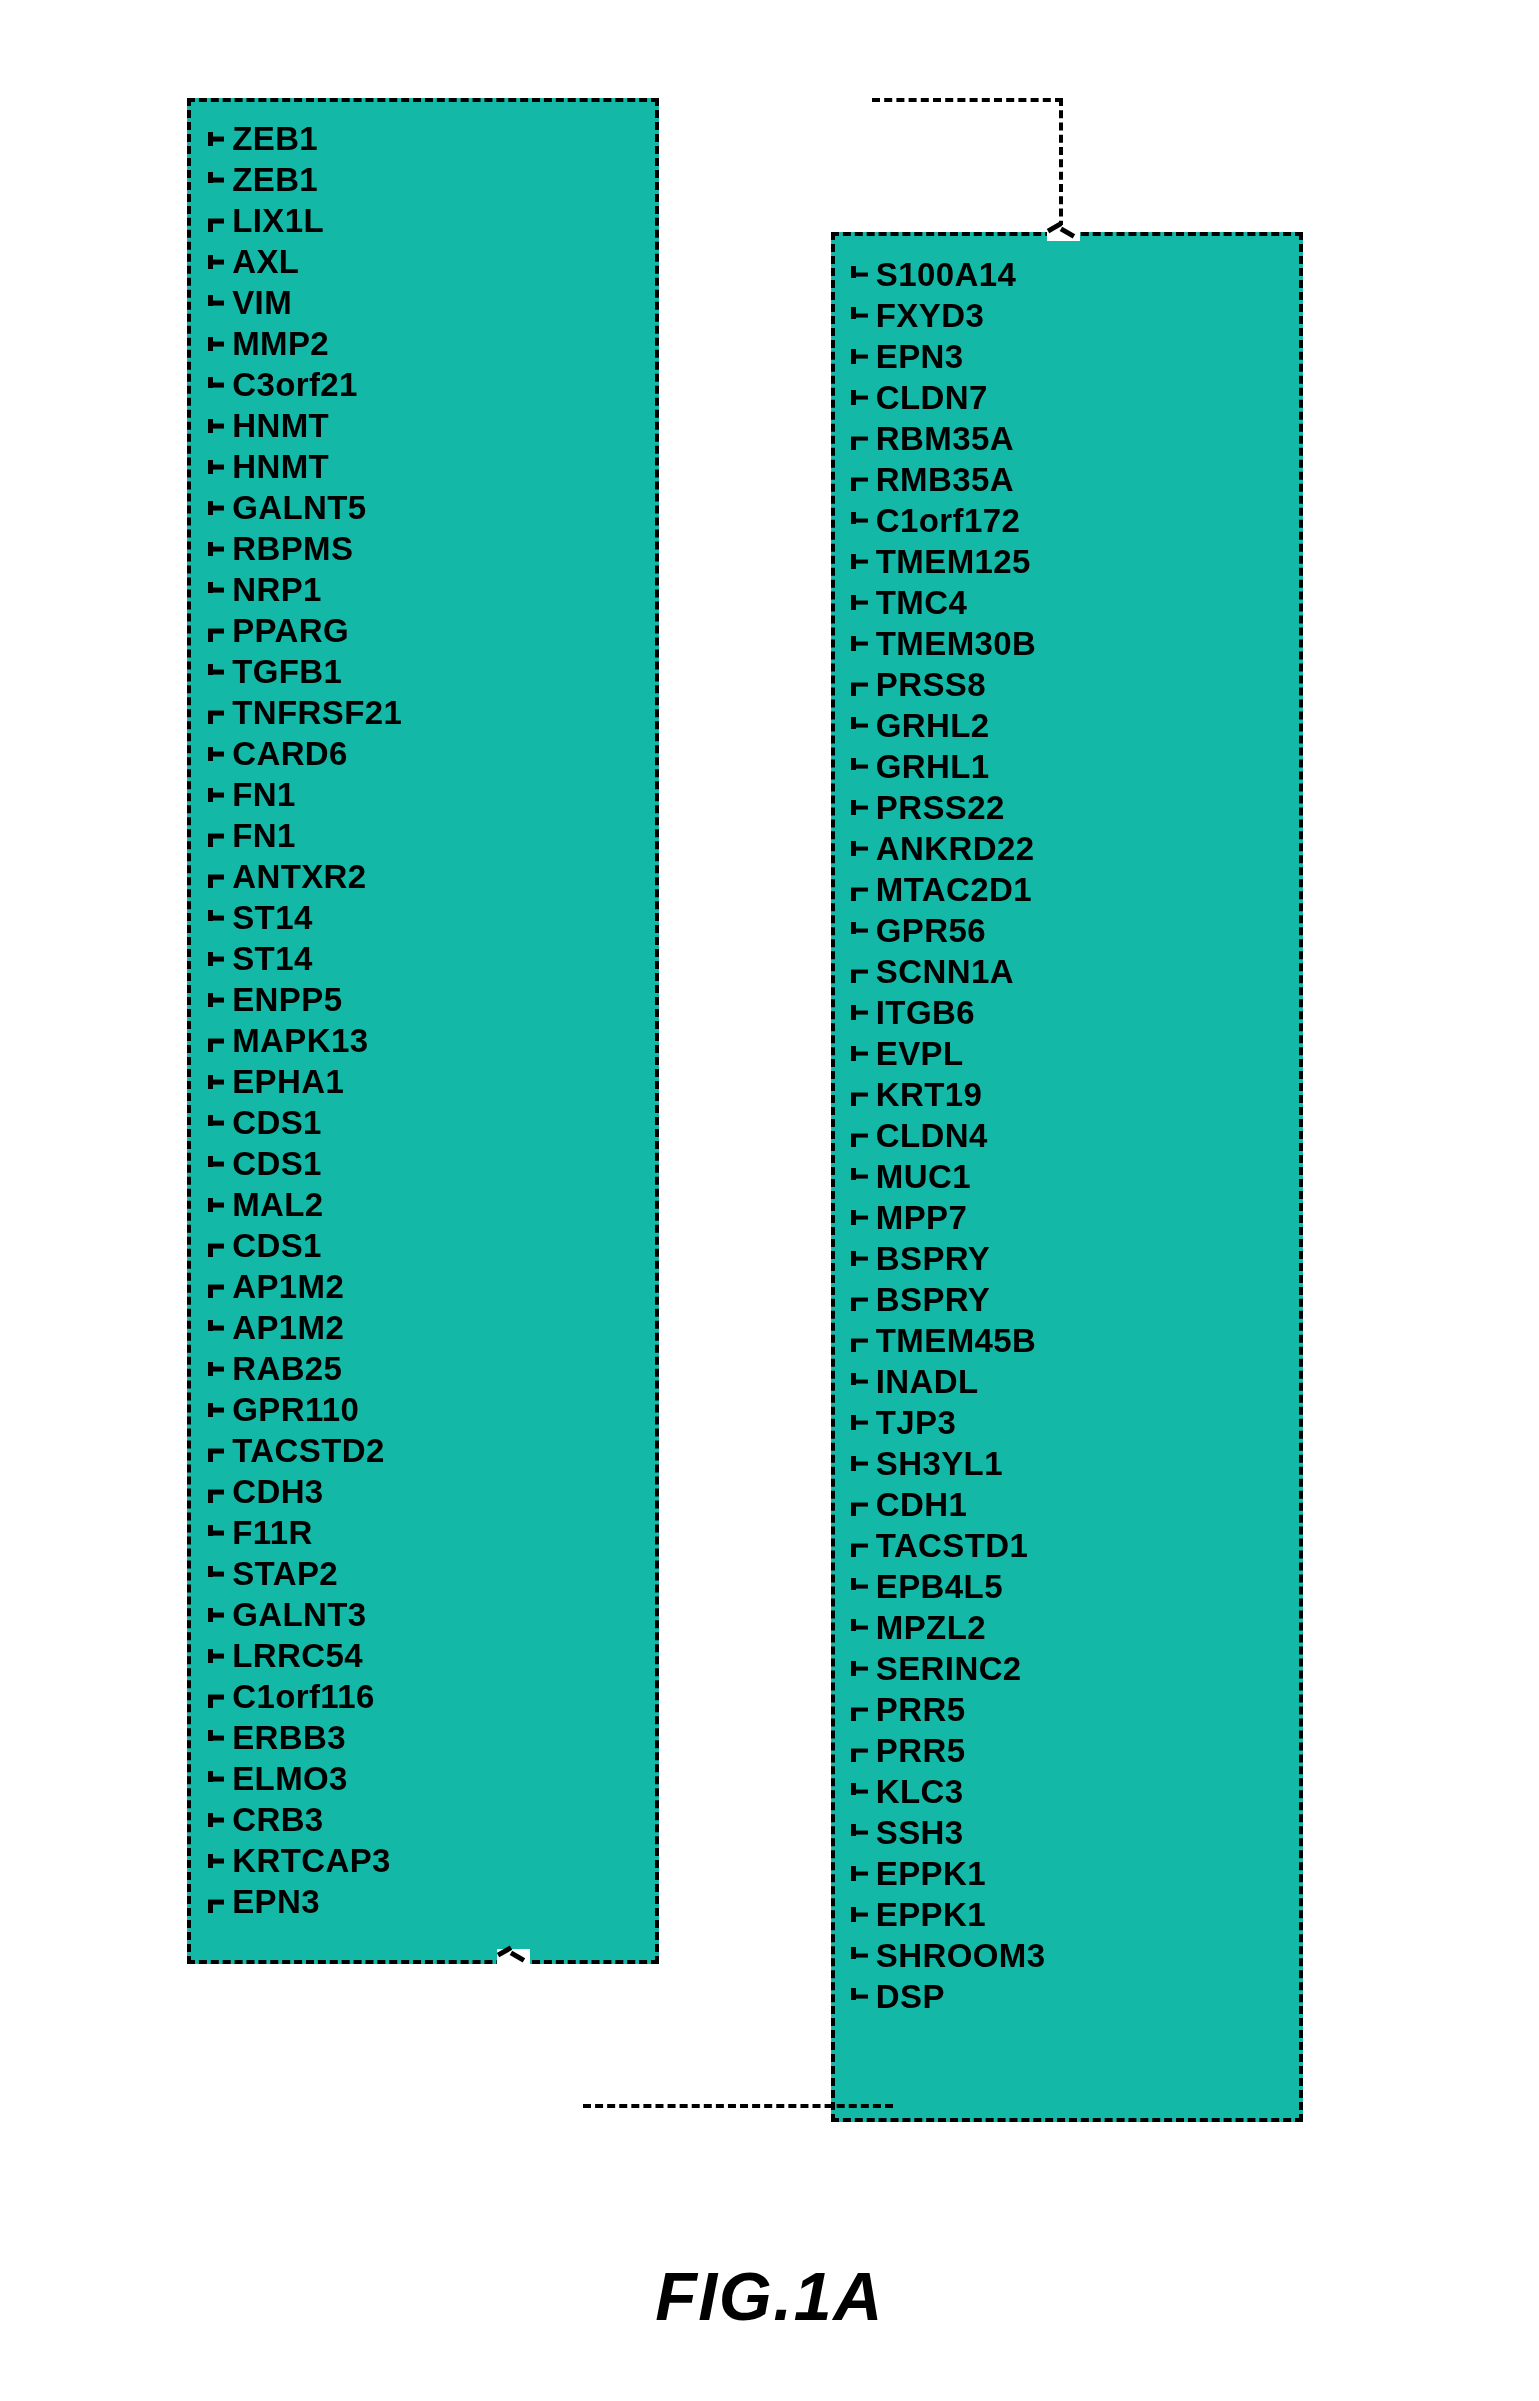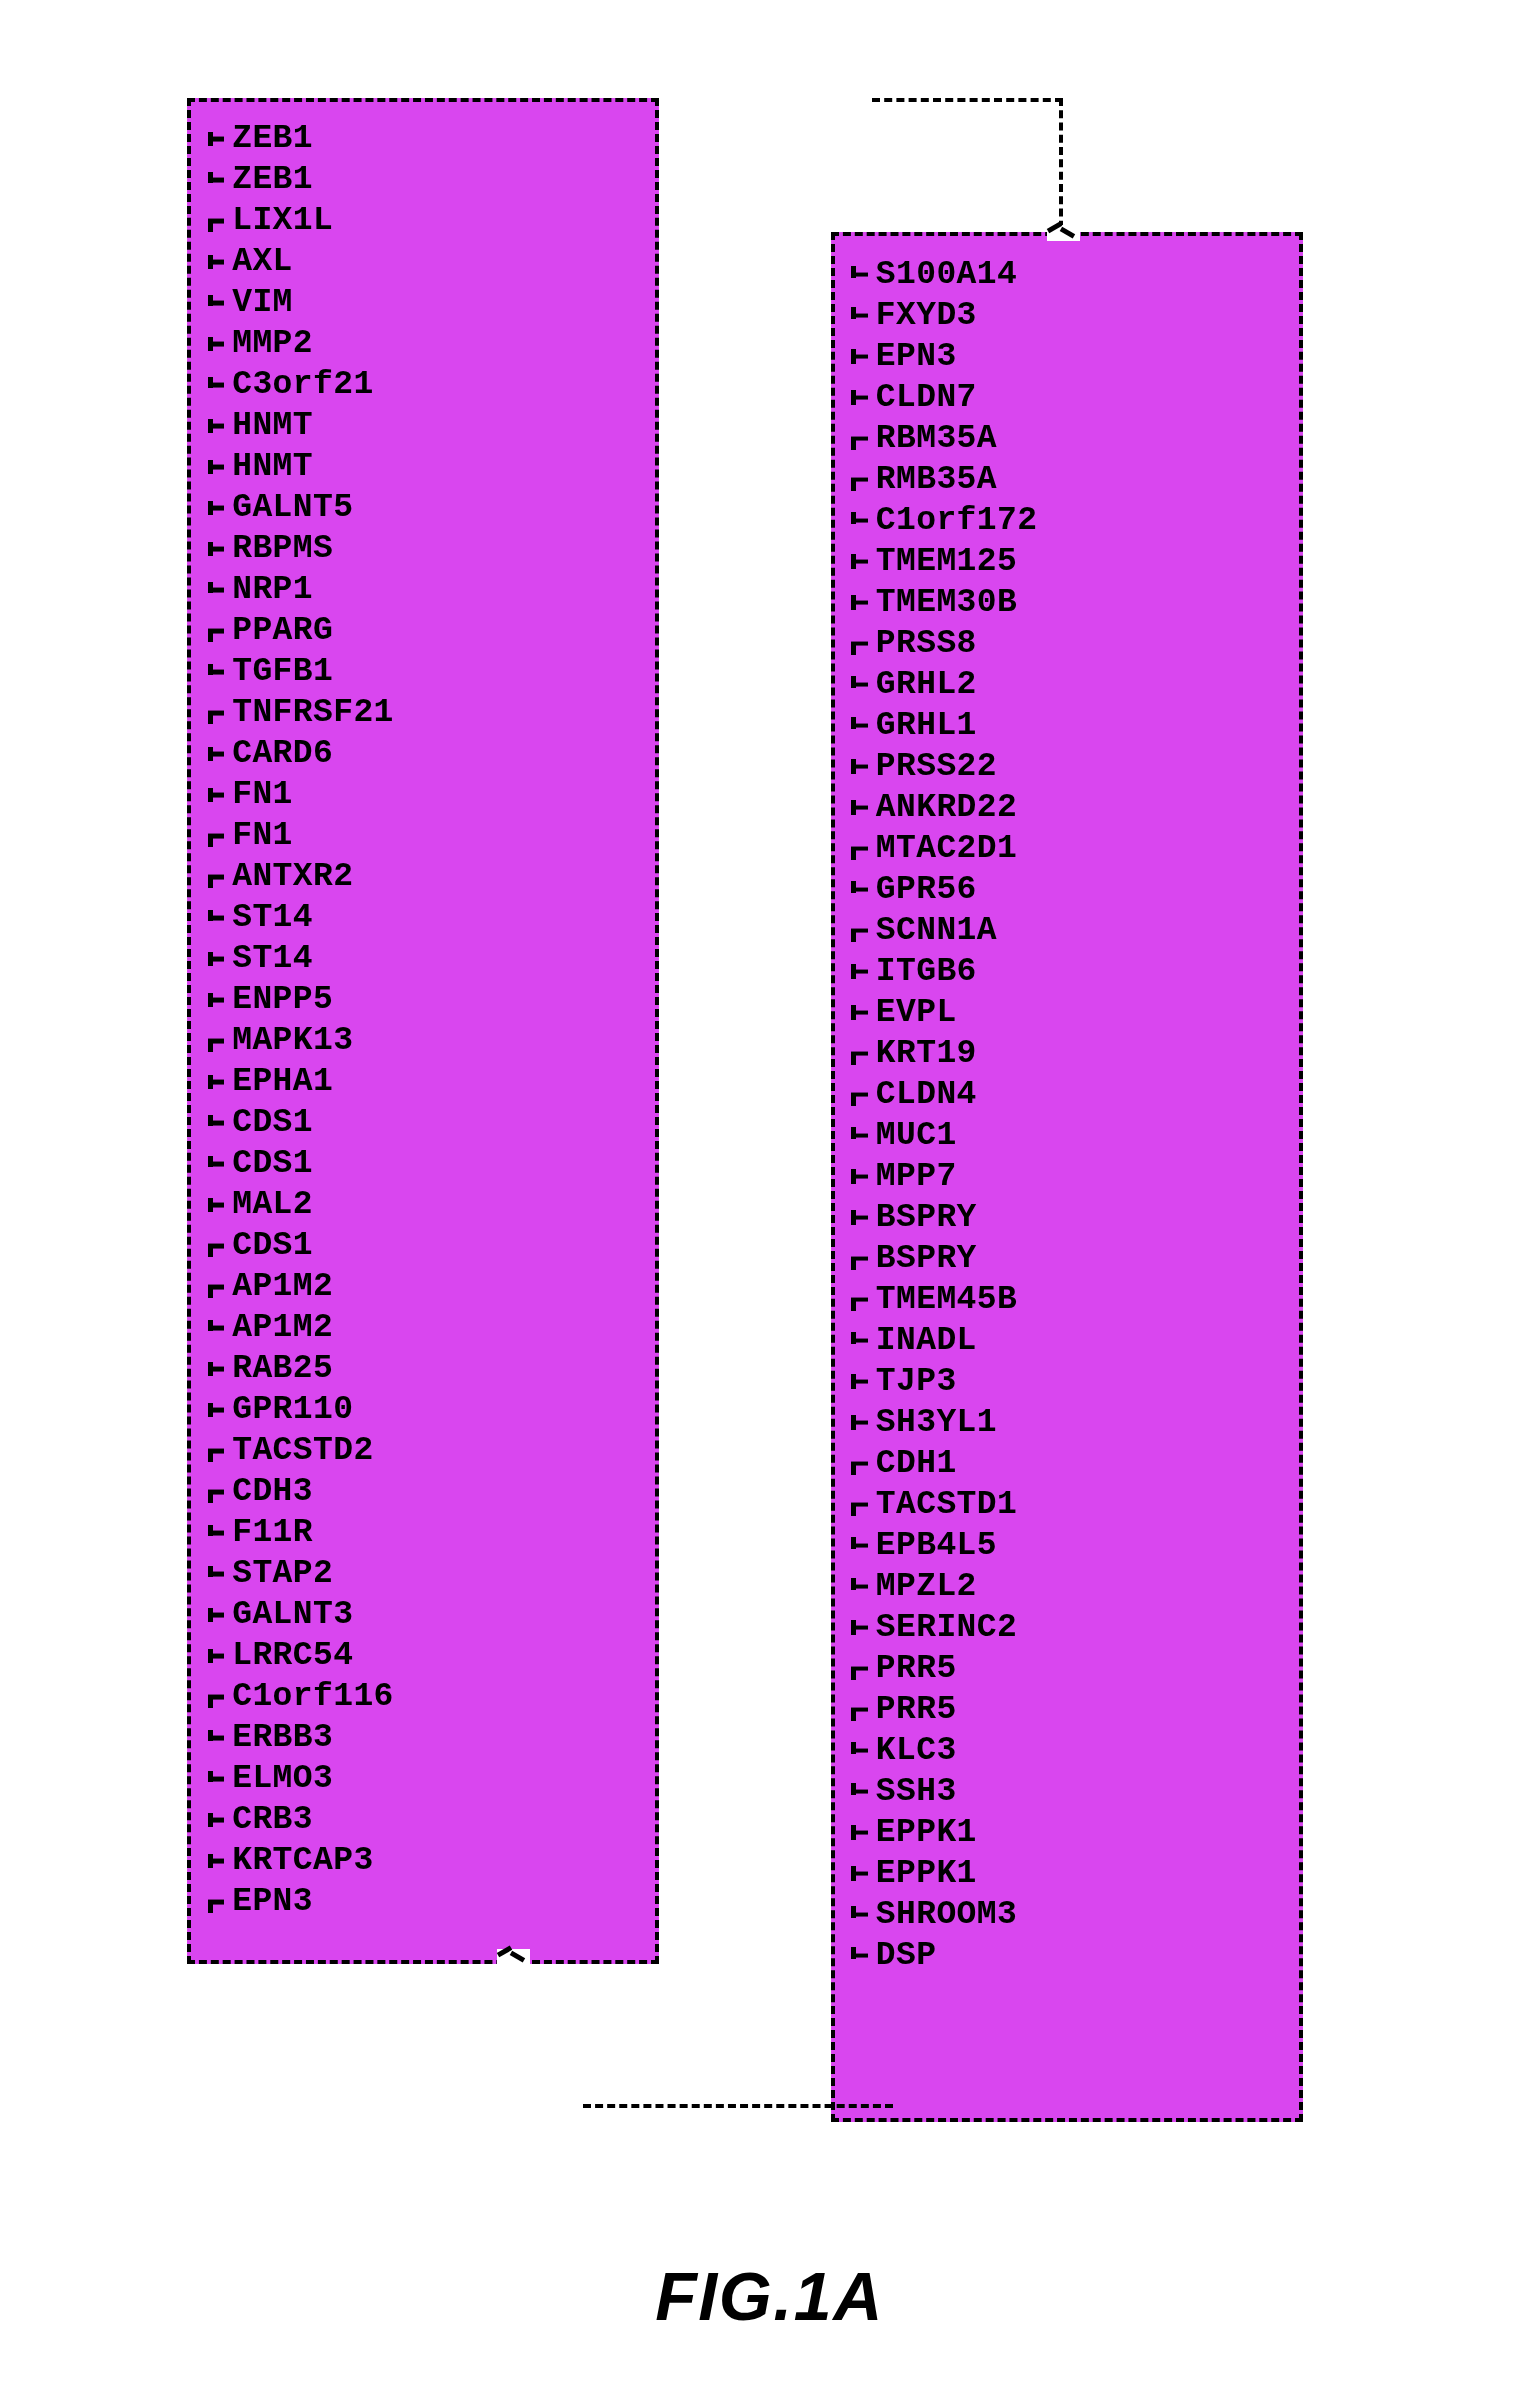--- a/index.html
+++ b/index.html
@@ -20,22 +20,21 @@
       position: absolute;
       left: 163px;
       top: 98px;
       width: 1222px;
       height: 2119px;
     }
     
     .column {
       position: absolute;
       border: 4.9px dashed black;
-      background: #d946ef;
-      font-family: Liberation Mono, monospace;
+      background: #14b8a6;
     }
     
     .col-left {
       left: 24.4px;
       top: 0;
       width: 464px;
       height: 1858px;
     }
     
     .col-right {
@@ -427,20 +426,24 @@
         <div class="item">
           <span class="tick tick-up"></span>
           <span class="label">C1orf172</span>
         </div>
         <div class="item">
           <span class="tick tick-center"></span>
           <span class="label">TMEM125</span>
         </div>
         <div class="item">
           <span class="tick tick-center"></span>
+          <span class="label">TMC4</span>
+        </div>
+        <div class="item">
+          <span class="tick tick-center"></span>
           <span class="label">TMEM30B</span>
         </div>
         <div class="item">
           <span class="tick tick-down"></span>
           <span class="label">PRSS8</span>
         </div>
         <div class="item">
           <span class="tick tick-up"></span>
           <span class="label">GRHL2</span>
         </div>

